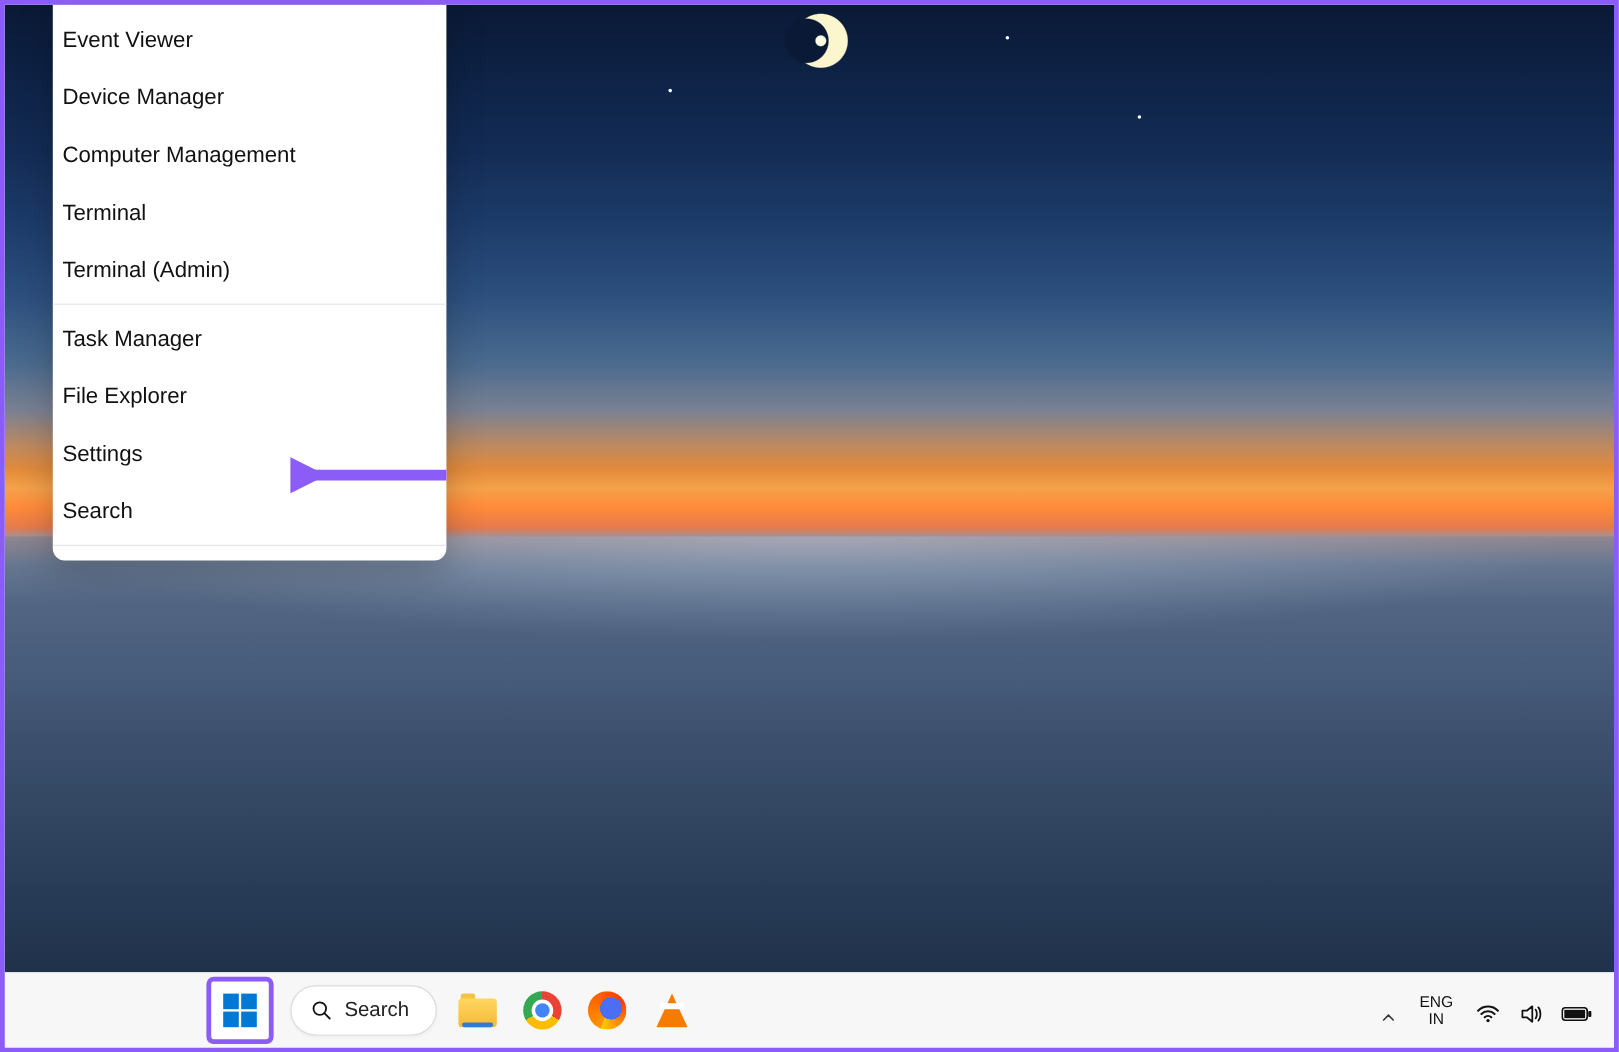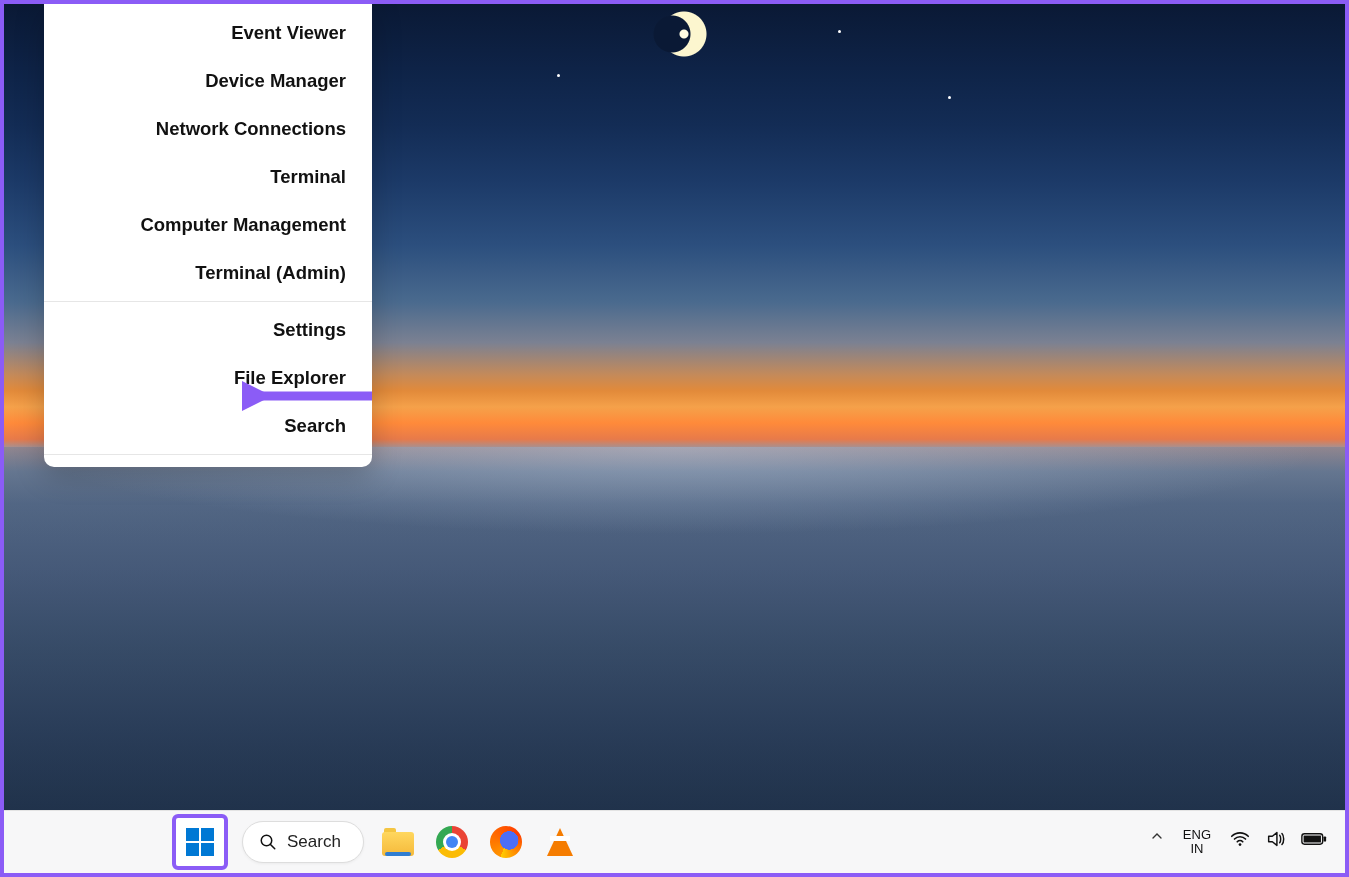--- a/index.html
+++ b/index.html
@@ -24,22 +24,22 @@
     linear-gradient(to bottom, rgba(90,110,140,.3), rgba(30,45,70,.5));
 }
 .star { position:absolute; width:3px; height:3px; background:#fff; border-radius:50%; }
 
 .context-menu {
   position: absolute; left: 40px; top: 0; width: 328px; background: #fff;
   border-radius: 0 0 10px 10px; box-shadow: 0 8px 30px rgba(0,0,0,.22);
   padding: 5px 0 8px 0; z-index: 10;
 }
 .menu-item {
-  padding: 13px 26px; font-size: 18.5px; color: #111; cursor: pointer;
-  display: flex; align-items: center; justify-content: flex-end; font-weight: bold;
+  padding: 13px 8px; font-size: 18.5px; color: #111; cursor: pointer;
+  display: flex; align-items: center; justify-content: flex-start;
 }
 .menu-sep { height: 1px; background: #e6e6e6; margin: 4px 0; }
 .chevron { font-size: 14px; color: #555; }
 
 .arrow-annot { position:absolute; left:238px; top:372px; z-index:11; pointer-events:none; }
 
 .taskbar {
   position: absolute; left: 0; right: 0; bottom: 0; height: 63px;
   background: #f7f7f8; border-top: 1px solid #e3e3e3;
   display: flex; align-items: center; padding: 0 18px; gap: 12px;
@@ -52,21 +52,21 @@
 .start-btn { width:40px; height:40px; display:flex; align-items:center; justify-content:center; cursor:pointer; border-radius:6px; }
 .win-logo { display:grid; grid-template-columns:1fr 1fr; grid-template-rows:1fr 1fr; gap:2px; width:28px; height:28px; }
 .win-logo div { background:#0078d4; }
 .search-pill {
   display:flex; align-items:center; gap:10px; background:#fff; border:1px solid #ddd;
   border-radius: 24px; height: 42px; padding: 0 22px 0 16px; cursor:pointer;
   box-shadow: 0 1px 3px rgba(0,0,0,.05); font-size:17px; color:#222;
 }
 .tb-icon { width:40px; height:40px; display:flex; align-items:center; justify-content:center; cursor:pointer; border-radius:6px; }
 
-.tb-right { margin-left:auto; display:flex; align-items:flex-start; gap:18px; }
+.tb-right { margin-left:auto; display:flex; align-items:flex-end; gap:18px; }
 .tray-chevron { cursor:pointer; color:#333; }
 .lang { font-size:13px; line-height:1.1; text-align:center; color:#111; cursor:pointer; }
 .tray-icons { display:flex; align-items:center; gap:14px; }
 .tray-icons svg { cursor:pointer; }
 
 
 .folder-icon { width:32px; height:28px; position:relative; }
 .folder-icon .tab { position:absolute; top:0; left:2px; width:12px; height:6px; background:#f4c542; border-radius:2px 2px 0 0; }
 .folder-icon .body { position:absolute; top:4px; left:0; right:0; bottom:0; background:linear-gradient(#ffd75e,#f5b93a); border-radius:3px; }
 .folder-icon .bar { position:absolute; bottom:0; left:3px; right:3px; height:4px; background:#2f7dd1; border-radius:2px; }
@@ -93,37 +93,37 @@
 </div>
 
 <div class="context-menu" id="ctx">
     <div class="menu-item">
       <span>Event Viewer</span>
     </div>
     <div class="menu-item">
       <span>Device Manager</span>
     </div>
     <div class="menu-item">
-      <span>Network Connections</span>
+      <span>Computer Management</span>
     </div>
     <div class="menu-item">
       <span>Terminal</span>
-    </div>
-    <div class="menu-item">
-      <span>Computer Management</span>
     </div>
     <div class="menu-item">
       <span>Terminal (Admin)</span>
     </div>
     <div class="menu-sep"></div>
     <div class="menu-item">
-      <span>Settings</span>
+      <span>Task Manager</span>
     </div>
     <div class="menu-item">
       <span>File Explorer</span>
+    </div>
+    <div class="menu-item">
+      <span>Settings</span>
     </div>
     <div class="menu-item">
       <span>Search</span>
     </div>
     <div class="menu-sep"></div>
   </div>
 
 <svg class="arrow-annot" width="140" height="40">
   <defs>
       <marker id="ah" markerWidth="12" markerHeight="12" refX="2" refY="5" orient="auto">

